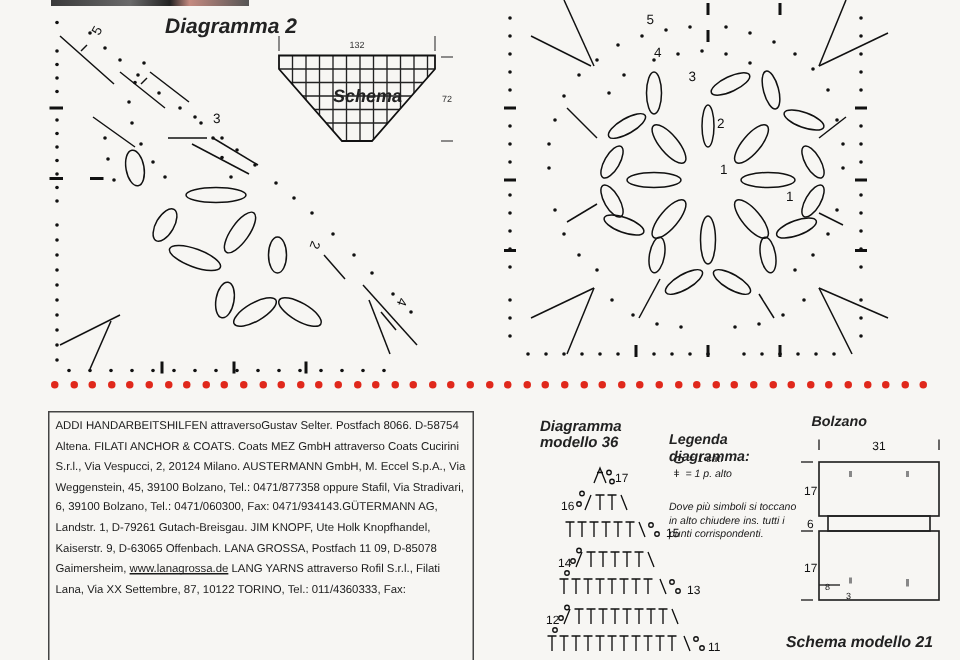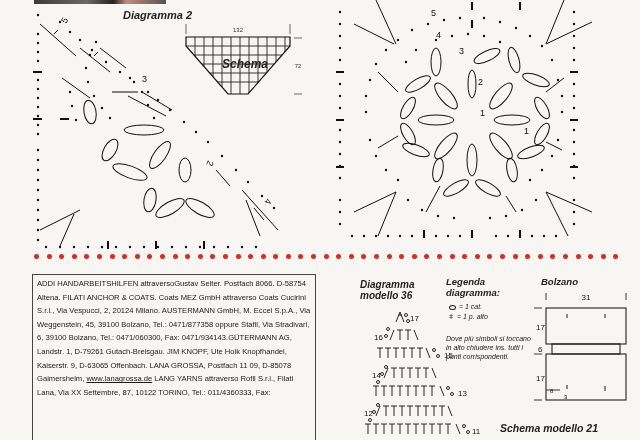--- a/index.html
+++ b/index.html
@@ -15,21 +15,21 @@
   .box b{font-weight:normal;}
   .box u{text-decoration:underline;}
   .legend-text{font-size:7px;font-style:italic;line-height:9px;}
   svg{position:absolute;overflow:visible;}
 </style>
 </head>
 <body>
 
 <div class="abs photo-strip"></div>
 
-<div class="abs title-it" style="left:110px;top:9px;font-size:11px;margin-left:13px;">Diagramma 2</div>
+<div class="abs title-it" style="left:110px;top:9px;font-size:14px;">Diagramma 2</div>
 
 <svg style="left:30px;top:10px;" width="260" height="130" viewBox="0 0 260 130">
   <g fill="#111">
 
     <g>
       <circle cx="8" cy="5" r="1.2"></circle>
         <circle cx="8" cy="24" r="1.2"></circle>
         <circle cx="8" cy="33" r="1.2"></circle>
         <circle cx="8" cy="42" r="1.2"></circle>
         <circle cx="8" cy="51" r="1.2"></circle>
@@ -446,21 +446,21 @@
         <circle cx="92" cy="84" r="1.5"></circle>
       <circle cx="14" cy="102" r="1.5"></circle>
         <circle cx="18" cy="95" r="1.5"></circle>
         <circle cx="10" cy="110" r="1.5"></circle>
       <circle cx="104" cy="116" r="1.5"></circle>
         <circle cx="108" cy="122" r="1.5"></circle>
     </g>
   </g>
 </svg>
 
-<div class="abs title-it" style="left:446px;top:276px;font-size:9.5px;line-height:11px;">
+<div class="abs title-it" style="left:446px;top:288px;font-size:9.5px;line-height:11px;">
   <div>Legenda</div>
   <div>diagramma:</div>
 </div>
 <div class="abs legend-text" style="left:449px;top:302px;">
   <span style="display:inline-block;width:5px;height:3px;border:1px solid #222;border-radius:50%;margin-right:3px;vertical-align:middle;"></span><span>= 1 cat.</span>
 </div>
 <div class="abs legend-text" style="left:449px;top:312px;">
   <span style="display:inline-block;width:6px;margin-right:2px;font-style:normal;">ǂ</span><span>= 1 p. alto</span>
 </div>
 <div class="abs legend-text" style="left:446px;top:334px;width:86px;">Dove più simboli si toccano in alto chiudere ins. tutti i punti corrispondenti.</div>
@@ -486,13 +486,13 @@
     <text x="16" y="105" font-size="6">8</text>
     <text x="30" y="111" font-size="6">3</text>
   </g>
   <g fill="#888">
     <rect x="32" y="26" width="2" height="4"></rect>
       <rect x="70" y="26" width="2" height="4"></rect>
       <rect x="70" y="98" width="2" height="5"></rect>
       <rect x="32" y="97" width="2" height="4"></rect>
   </g>
 </svg>
-<div class="abs title-it" style="left:500px;top:422px;font-size:10.5px;">Schema modello 21</div>
+<div class="abs title-it" style="left:524px;top:422px;font-size:10.5px;">Schema modello 21</div>
 
 </body></html>

